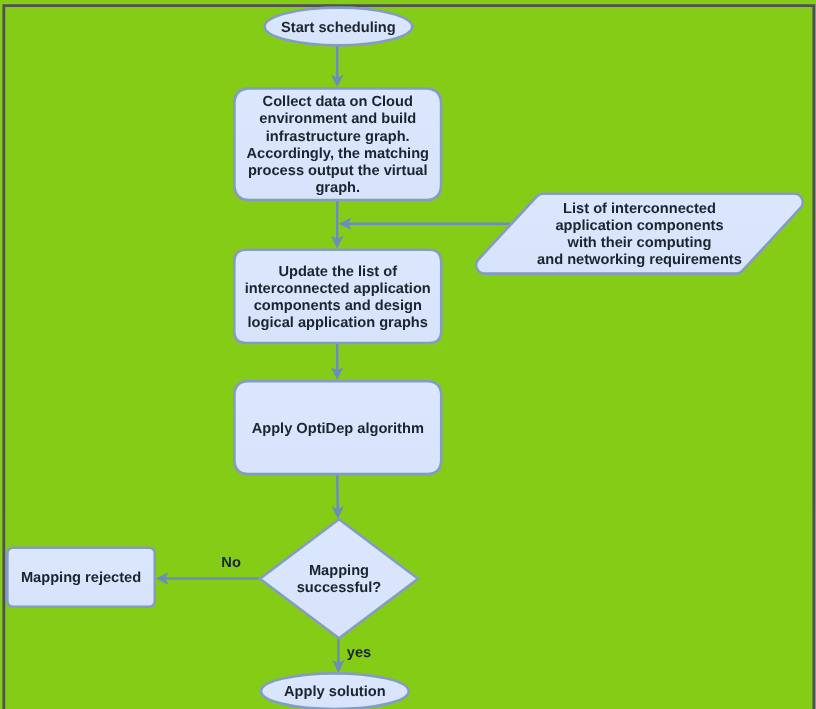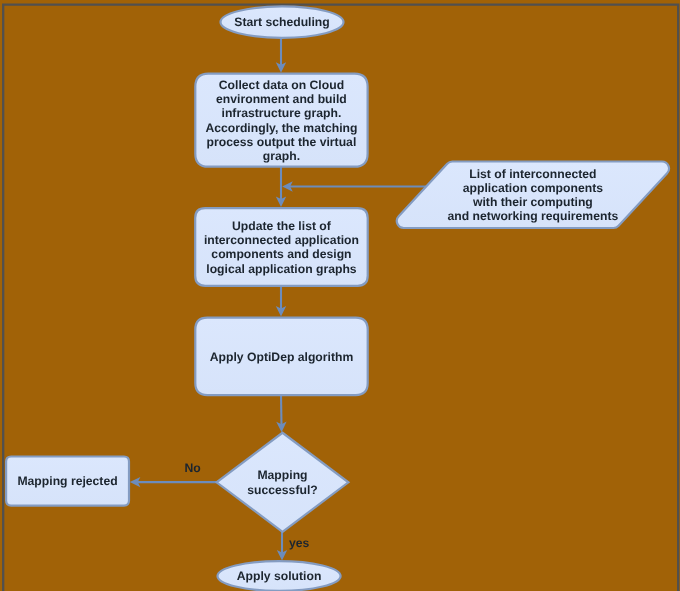--- a/index.html
+++ b/index.html
@@ -1,18 +1,18 @@
 <!DOCTYPE html>
 <html><head>
 <meta charset="utf-8">
 <title>Scheduling flowchart</title>
 <style>
   html,body{margin:0;padding:0;background:#ffffff;}
   body{width:680px;height:591px;overflow:hidden;font-family:"Liberation Sans",sans-serif;}
-  #canvas{position:relative;width:680px;height:591px;background:#a16207;}
+  #canvas{position:relative;width:680px;height:591px;background:#84cc16;}
   svg.flow{position:absolute;left:0;top:0;width:680px;height:591px;display:block;}
   text{font-family:"Liberation Sans",sans-serif;font-weight:bold;font-size:12.2px;fill:#1c252f;-webkit-font-smoothing:antialiased;text-rendering:geometricPrecision;}
 </style>
 </head>
 <body>
 
 <div id="canvas">
   <svg class="flow" viewBox="0 0 680 591">
     <defs>
       <linearGradient id="nodeGrad" x1="0" y1="0" x2="0" y2="1">

